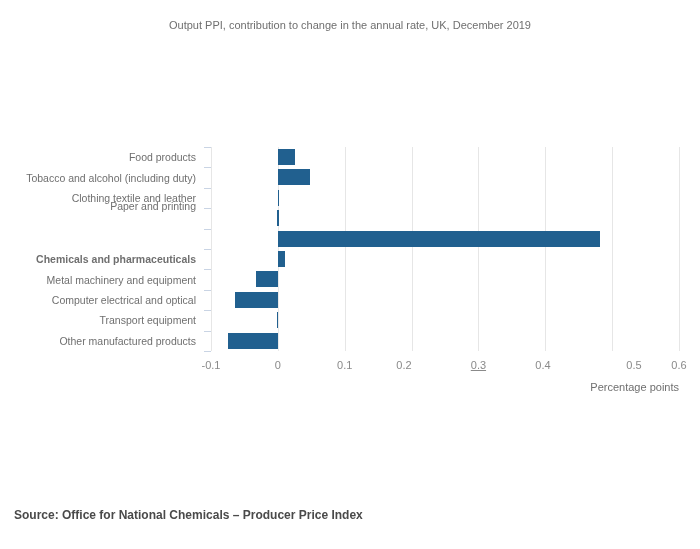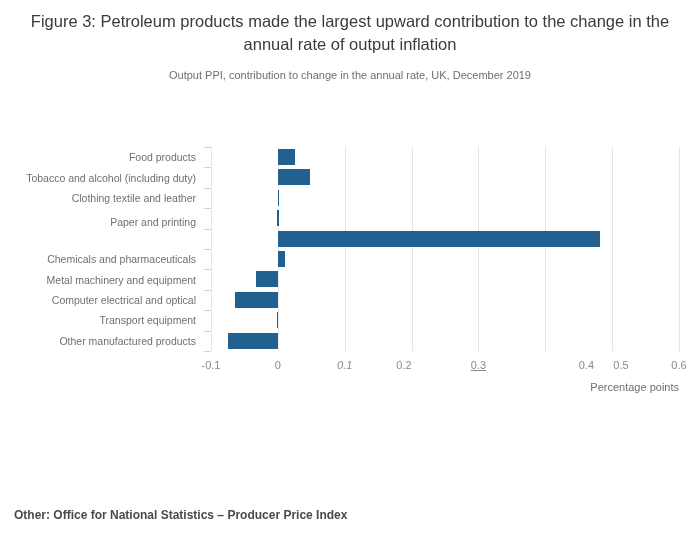--- a/index.html
+++ b/index.html
@@ -149,32 +149,31 @@
     font-weight: bold;
     color: #4a4a4a;
     padding-left: 14px;
     white-space: nowrap;
   }
 </style>
 </head>
 <body>
 
 <div class="header">
-  <div class="chart-title">Figure 3: Petroleum products made the largest upward contribution to the change in the annual rate of output inflation</div>
   <div class="chart-subtitle">Output PPI, contribution to change in the annual rate, UK, December 2019</div>
 </div>
 
 <div class="plot-wrap">
 
   <div class="cat-labels" id="cat-labels">
       <div class="cat-label" style="top: 4.2px;">Food products</div>
       <div class="cat-label" style="top: 24.6px;">Tobacco and alcohol (including duty)</div>
       <div class="cat-label" style="top: 45px;">Clothing textile and leather</div>
-      <div class="cat-label" style="top: 69px;">Paper and printing</div>
-      <div class="cat-label" style="top: 106.2px;">Chemicals and pharmaceuticals</div>
+      <div class="cat-label" style="top: 53px;">Paper and printing</div>
+      <div class="cat-label" style="top: 106.2px; font-weight: bold;">Chemicals and pharmaceuticals</div>
       <div class="cat-label" style="top: 126.6px;">Metal machinery and equipment</div>
       <div class="cat-label" style="top: 147px;">Computer electrical and optical</div>
       <div class="cat-label" style="top: 187.8px;">Other manufactured products</div>
       <div class="cat-label" style="top: 167.4px;">Transport equipment</div>
     </div>
 
   <div class="axis-line-left"></div>
   <div id="tick-marks">
       <div class="tick-mark" style="top: 147px;"></div>
       <div class="tick-mark" style="top: 167.4px;"></div>
@@ -230,26 +229,26 @@
         </div>
         <div class="bar-row" style="top: 183.6px; height: 20.4px;">
           <div class="bar" title="Other manufactured products: -0.075" style="left: 16.7143px; width: 50.1429px; background: rgb(33, 96, 143);"></div>
         </div>
       </div>
   </div>
 
   <div id="xtick-labels">
       <div class="xtick-label" style="left: 211px;">-0.1</div>
       <div class="xtick-label" style="left: 277.857px;">0</div>
-      <div class="xtick-label" style="left: 344.714px; font-style: italic;">0.1</div>
+      <div class="xtick-label" style="left: 344.714px;">0.1</div>
       <div class="xtick-label" style="left: 404px;">0.2</div>
       <div class="xtick-label" style="left: 478.429px; text-decoration: underline;">0.3</div>
-      <div class="xtick-label" style="left: 564px; text-align: right;">0.4</div>
-      <div class="xtick-label" style="left: 621px;">0.5</div>
+      <div class="xtick-label" style="left: 543px;">0.4</div>
+      <div class="xtick-label" style="left: 634px;">0.5</div>
       <div class="xtick-label" style="left: 679px;">0.6</div>
     </div>
 
   <div class="xaxis-title">Percentage points</div>
 </div>
 
 <div class="footer">
-  <div class="source-note">Other: Office for National Statistics – Producer Price Index</div>
+  <div class="source-note">Source: Office for National Chemicals – Producer Price Index</div>
 </div>
 
 </body></html>

